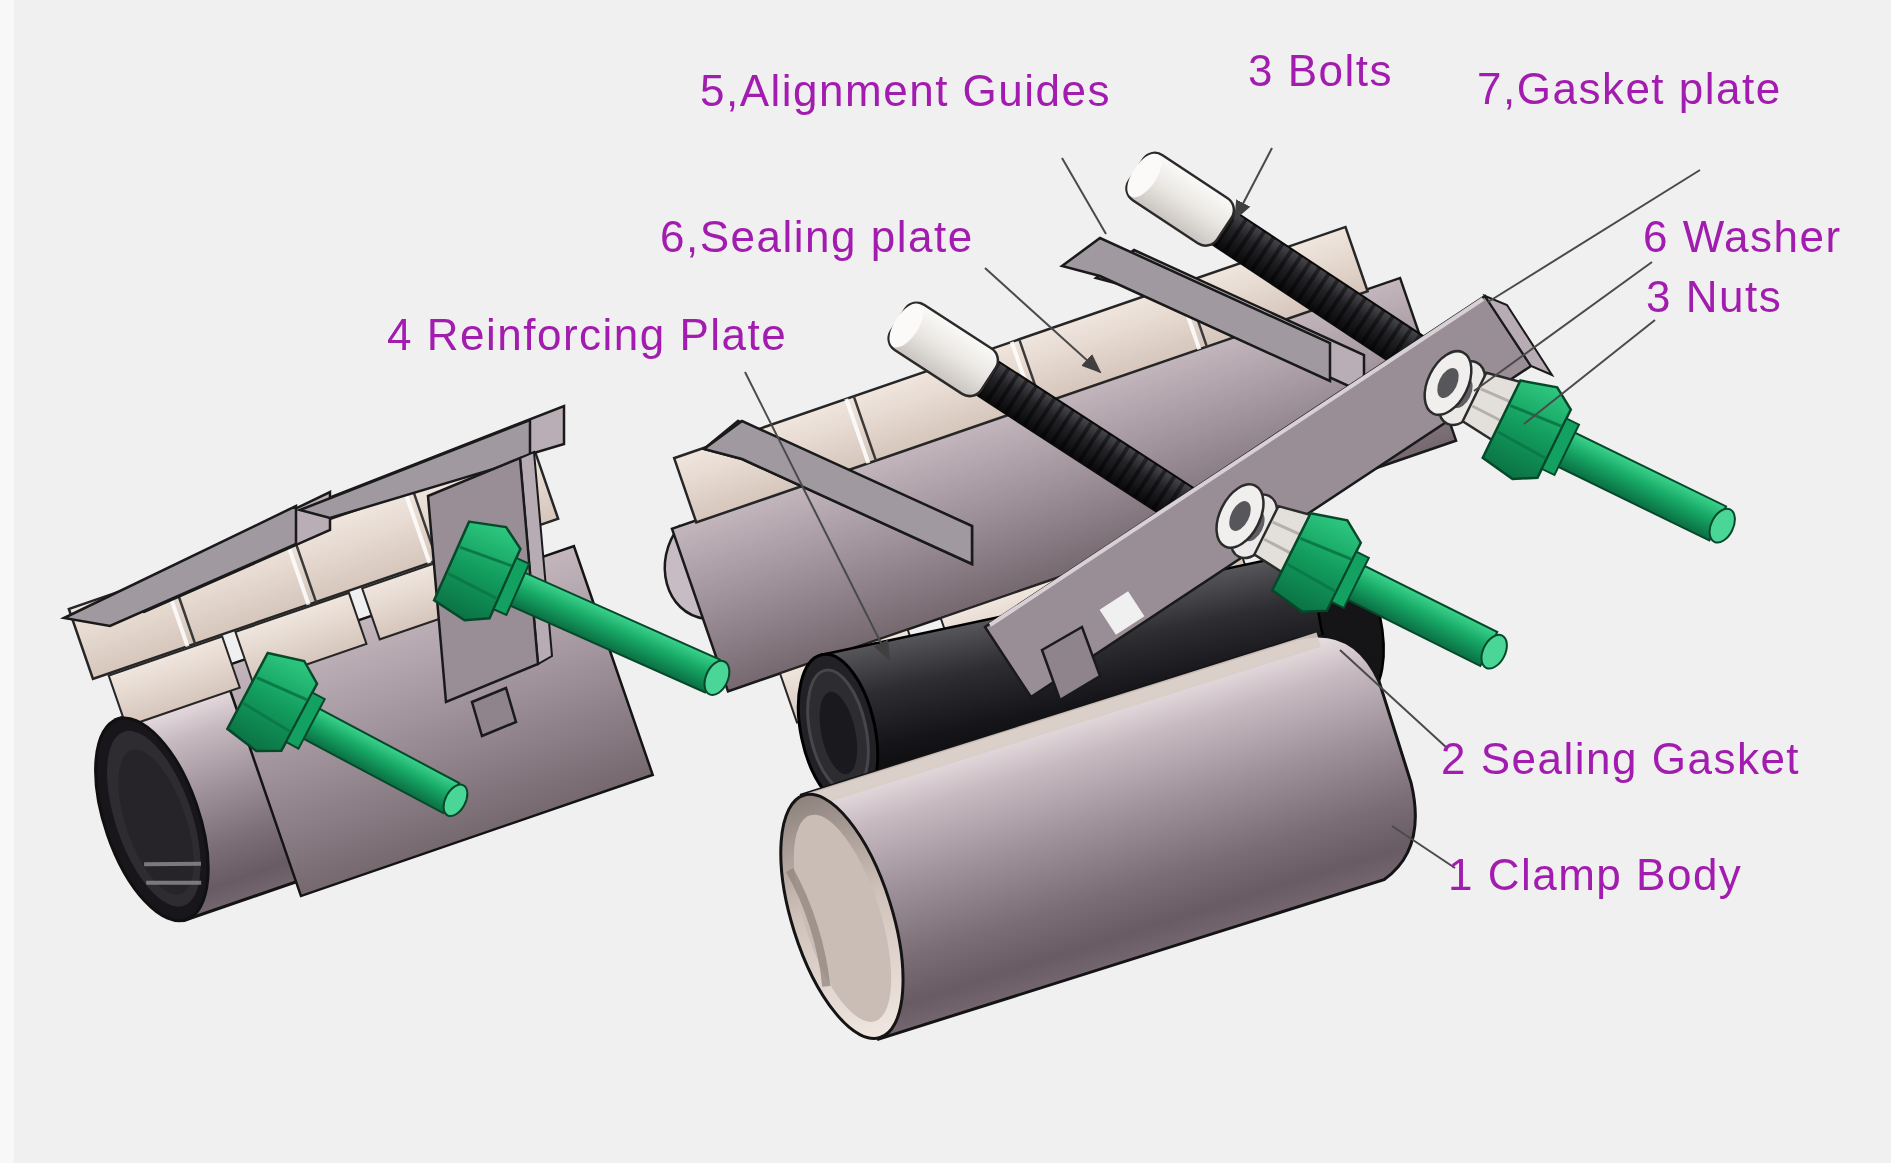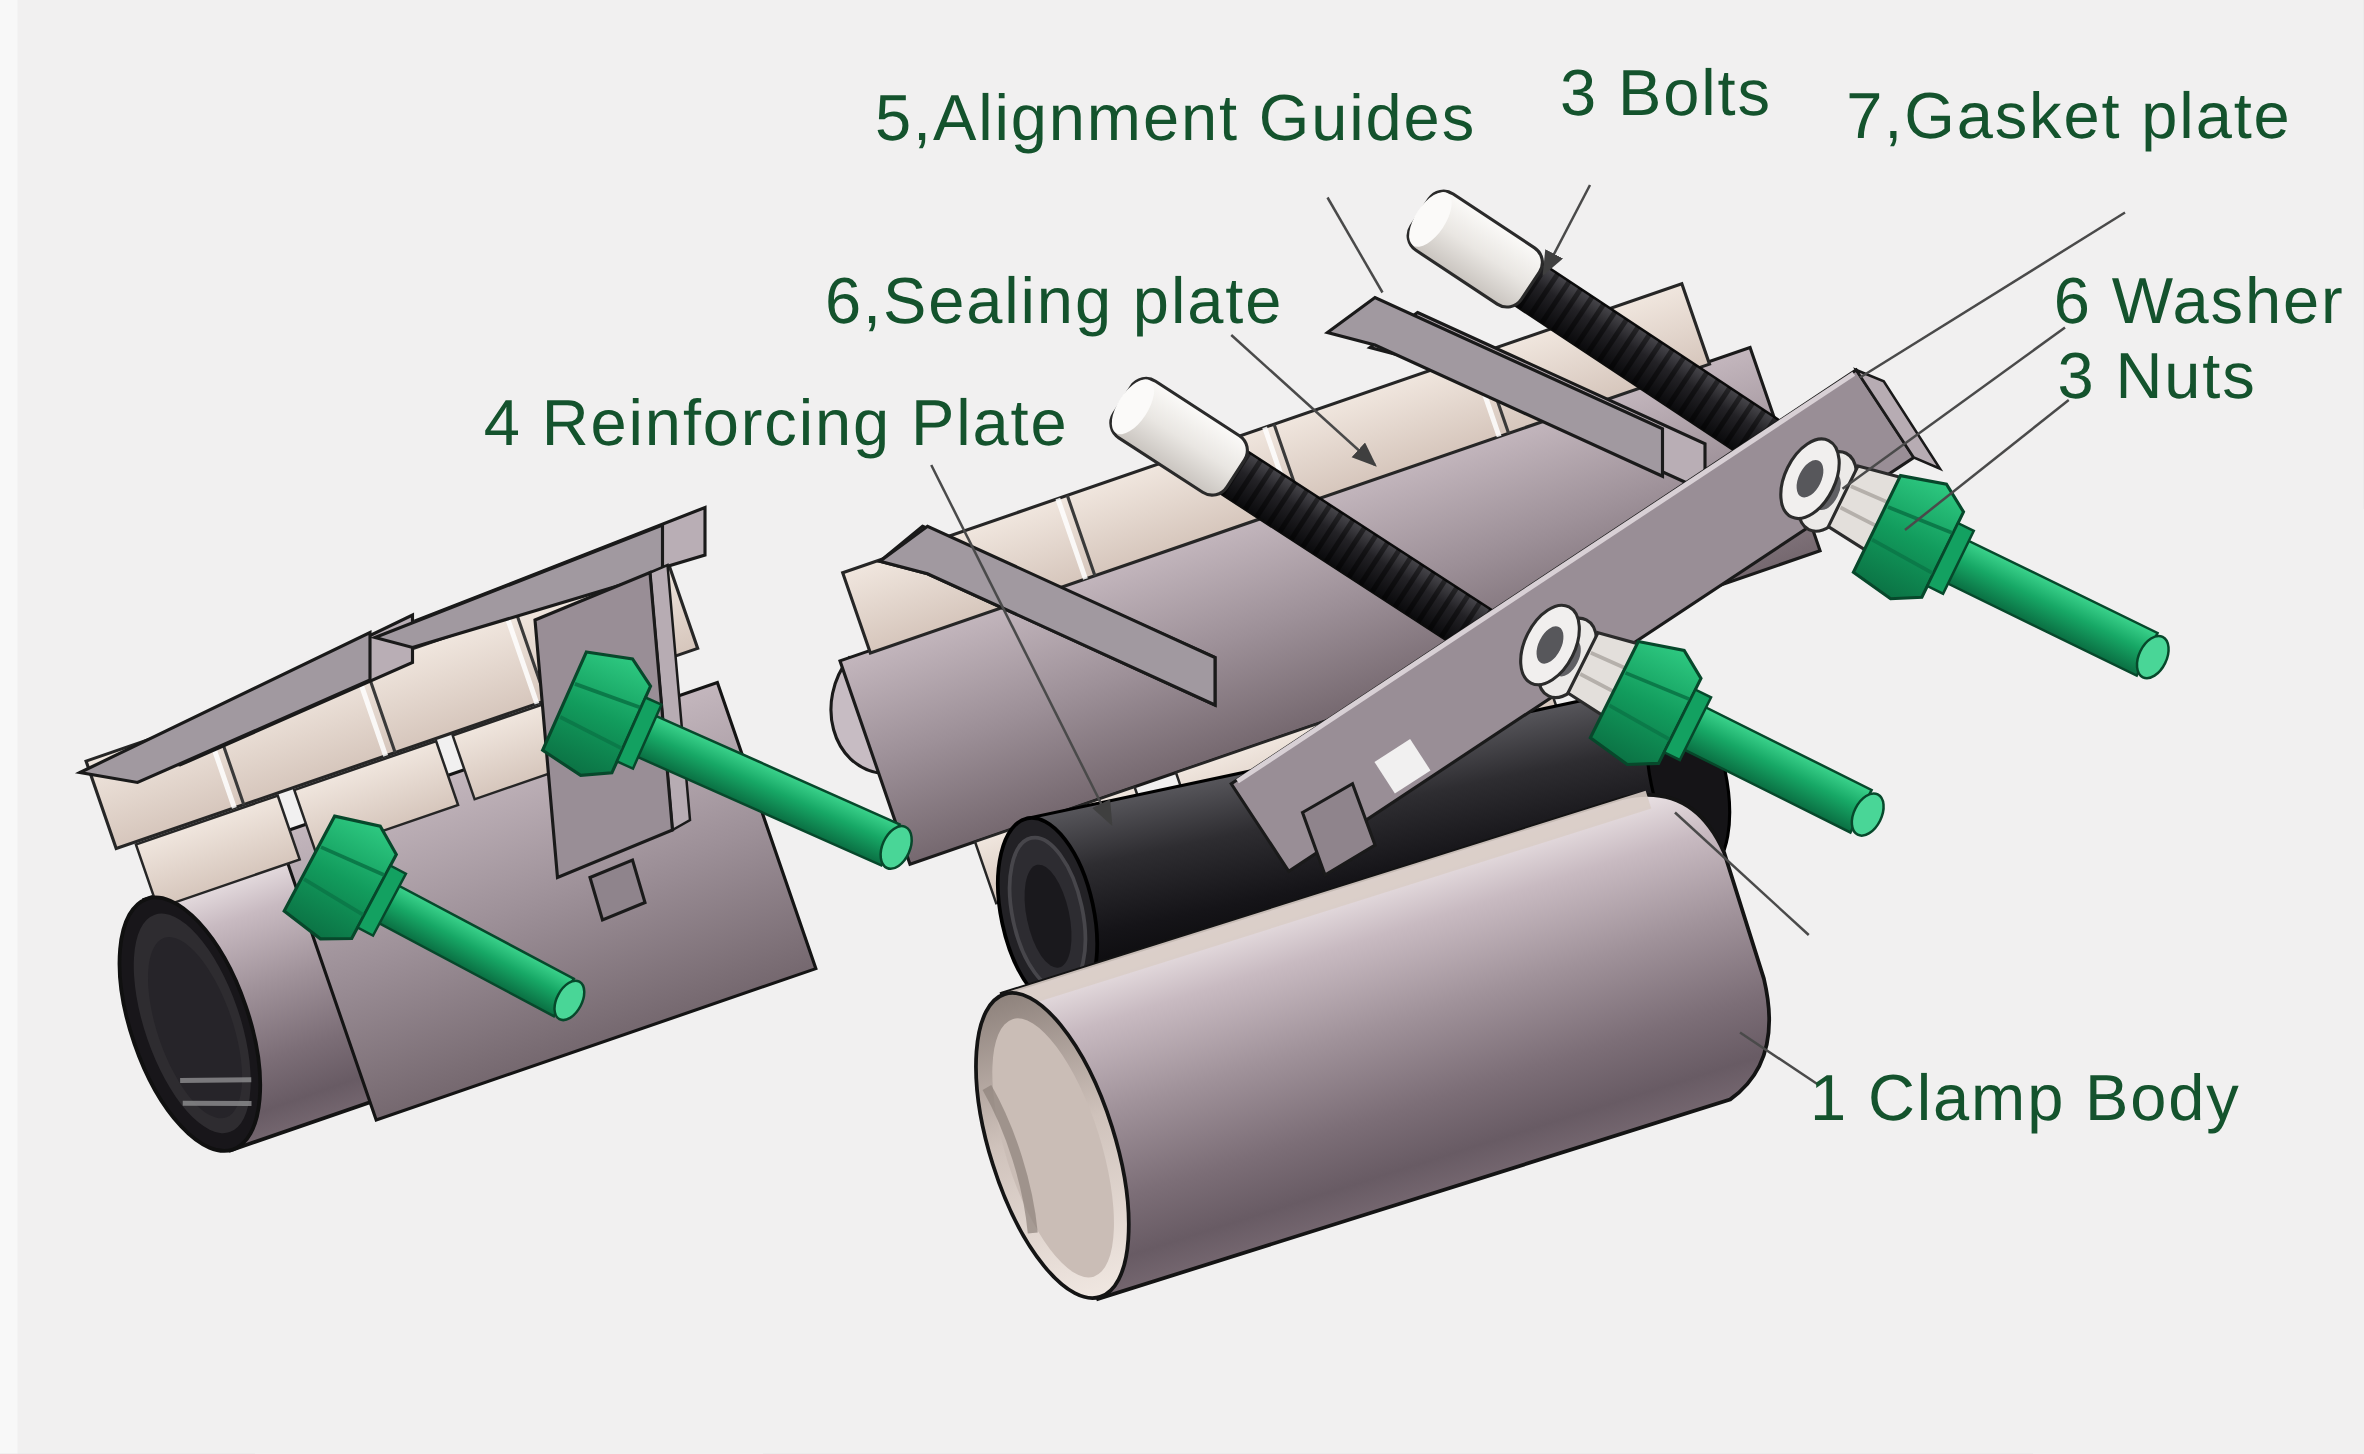--- a/index.html
+++ b/index.html
@@ -2,21 +2,21 @@
 <html><head>
 <meta charset="utf-8">
 <style>
   html,body{margin:0;padding:0;background:#dcdcdc;}
   #stage{
     position:relative;width:1891px;height:1163px;overflow:hidden;
     background:#f1f0f0;font-family:"Liberation Sans",sans-serif;
   }
   #scene{position:absolute;left:0;top:0;}
   .lbl{
-    position:absolute;color:#14532d;font-size:52px;line-height:1.05;
+    position:absolute;color:#a21caf;font-size:44px;line-height:1.05;
     letter-spacing:1.5px;white-space:nowrap;font-weight:400;
   }
 </style>
 </head>
 <body>
 
 <div id="stage">
 
 <svg id="scene" width="1891" height="1163" viewBox="0 0 1891 1163">
   <defs>
@@ -234,15 +234,16 @@
   </g>
 </svg>
 
 <div class="lbl" style="left:700px;top:68px">5,Alignment Guides</div>
 <div class="lbl" style="left:1248px;top:48px">3 Bolts</div>
 <div class="lbl" style="left:1477px;top:66px">7,Gasket plate</div>
 <div class="lbl" style="left:660px;top:214px">6,Sealing plate</div>
 <div class="lbl" style="left:1643px;top:214px">6 Washer</div>
 <div class="lbl" style="left:1646px;top:274px">3 Nuts</div>
 <div class="lbl" style="left:387px;top:312px">4 Reinforcing Plate</div>
+<div class="lbl" style="left:1441px;top:736px">2 Sealing Gasket</div>
 <div class="lbl" style="left:1448px;top:852px">1 Clamp Body</div>
 
 </div>
 
 </body></html>

